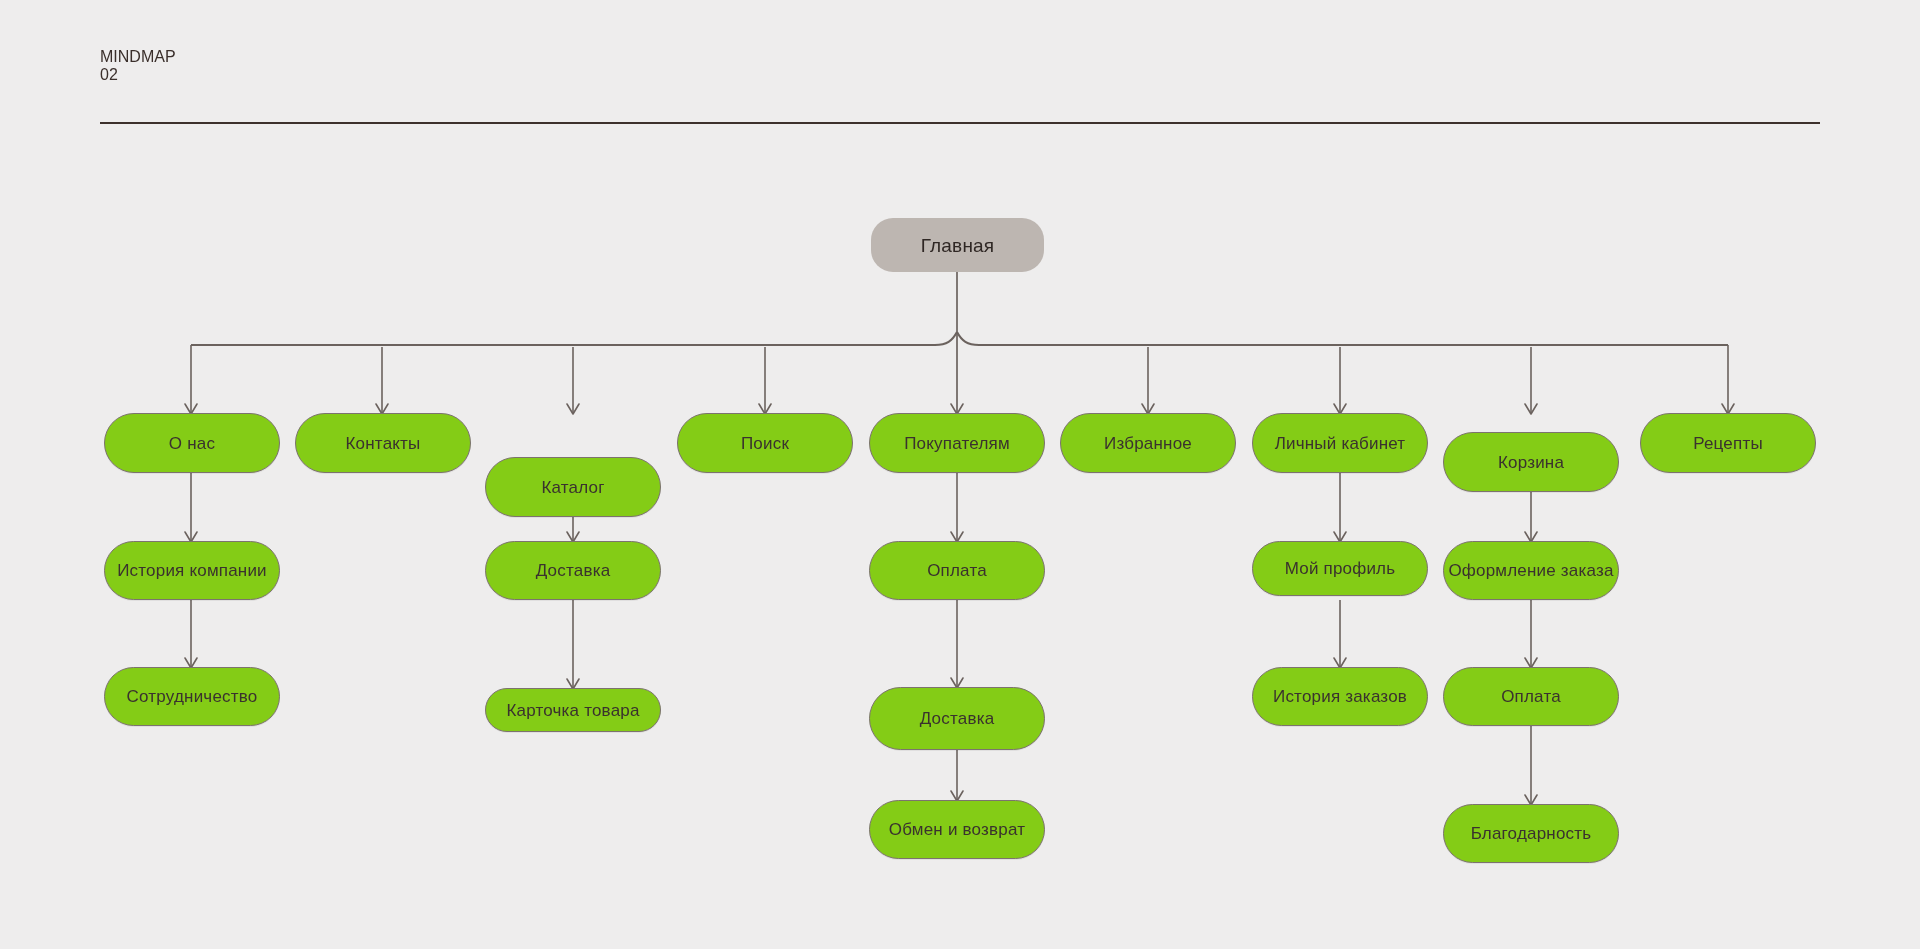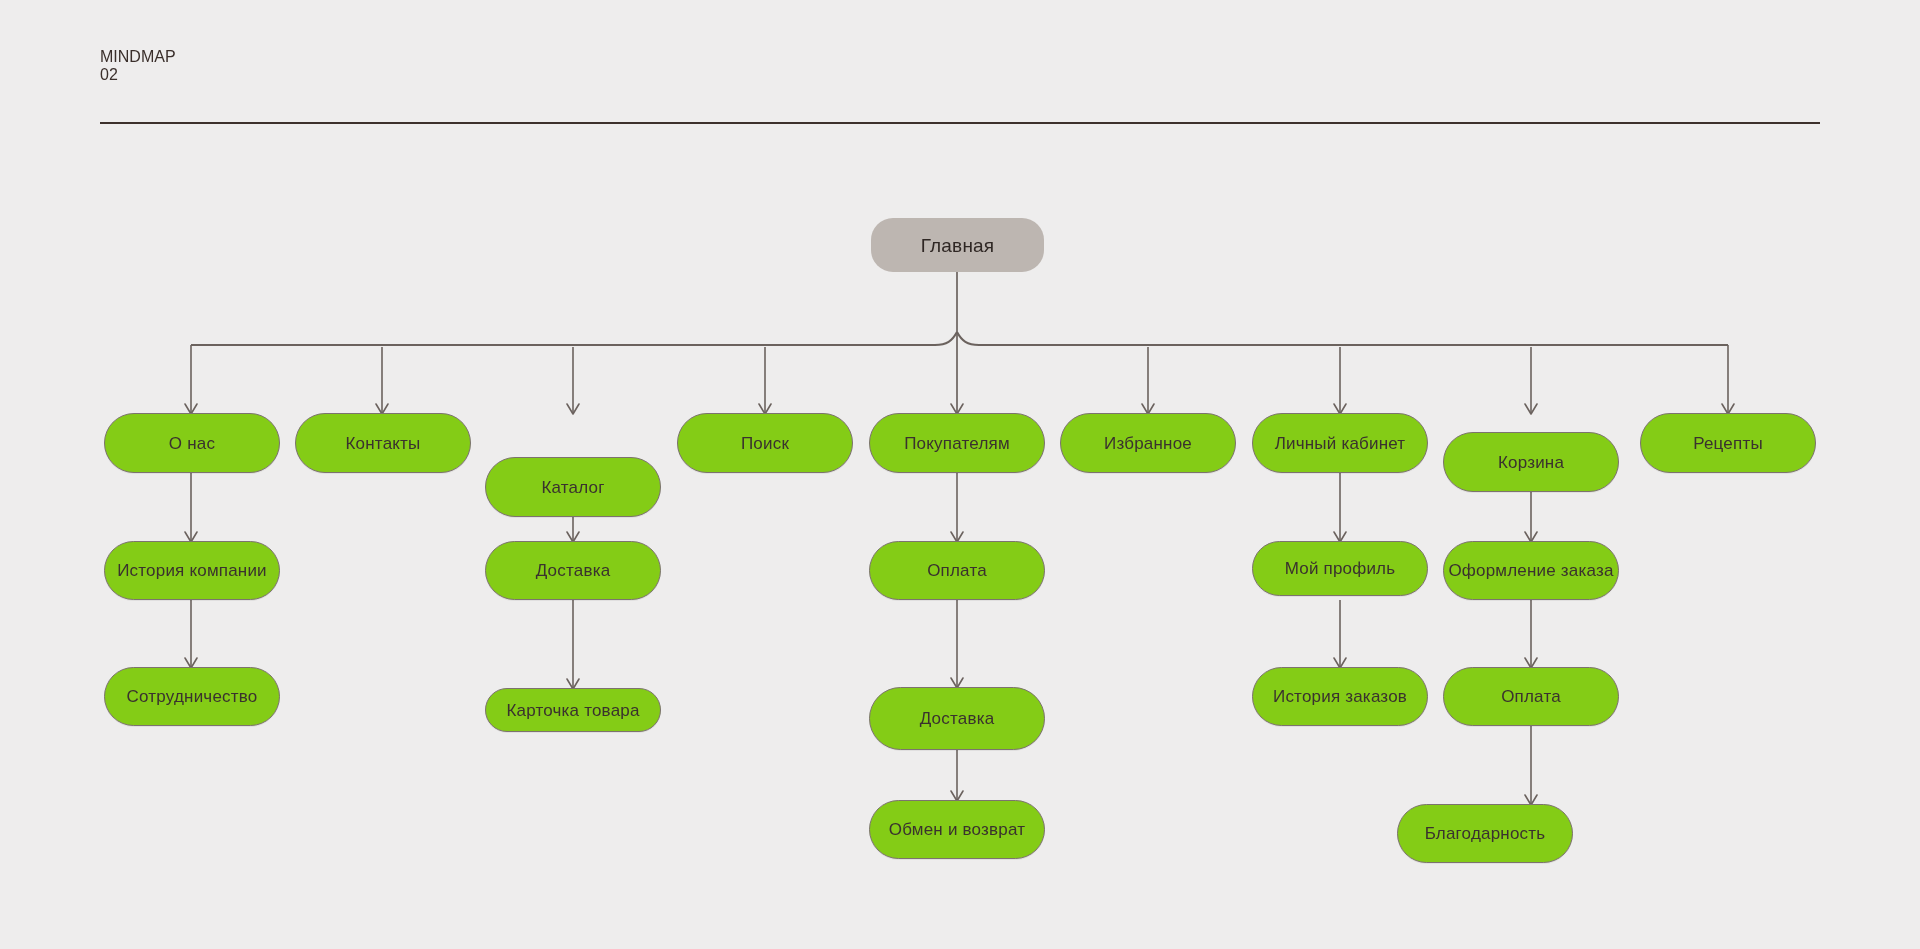--- a/index.html
+++ b/index.html
@@ -257,17 +257,17 @@
   </div>
 
   <div class="node-box" style="left:1443px; top:667px; width:176px; height:59px;">
     <span class="node-label">Оплата</span>
   </div>
 
   <div class="node-box" style="left:869px; top:800px; width:176px; height:59px;">
     <span class="node-label">Обмен и возврат</span>
   </div>
 
-  <div class="node-box" style="left:1397px; top:804px; width:176px; height:59px;align-items:center;">
+  <div class="node-box" style="left:1443px; top:804px; width:176px; height:59px;align-items:center;">
     <span class="node-label">Благодарность</span>
   </div>
 
 </div>
 
 </body></html>

